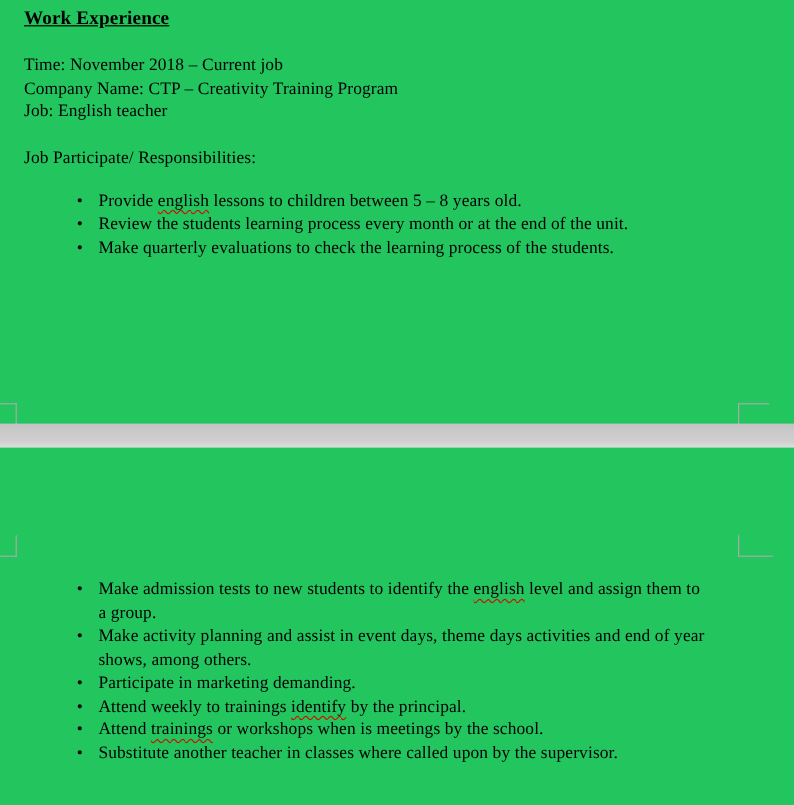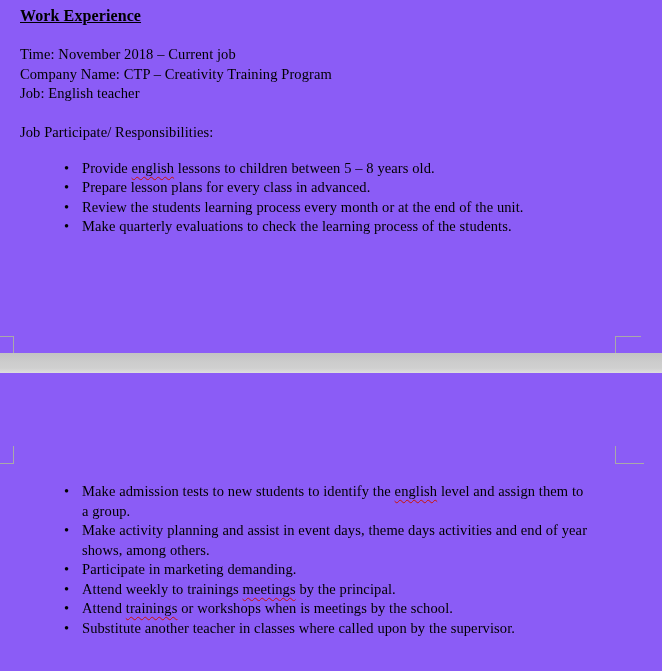--- a/index.html
+++ b/index.html
@@ -6,21 +6,21 @@
     margin: 0; padding: 0;
     width: 662px; height: 671px;
     background: #ffffff;
     overflow: hidden;
     font-family: "Liberation Serif", "DejaVu Serif", serif;
     color: #000000;
   }
   #canvas {
     position: relative;
     width: 662px; height: 671px;
-    background: #8b5cf6;
+    background: #22c55e;
   }
   
   .page-block {
     position: absolute;
     left: 20px; right: 30px;
     font-size: 14.5px;
     line-height: 19.5px;
     letter-spacing: 0.1px;
   }
   #page1-block { top: 6px; }
@@ -95,38 +95,37 @@
   <div id="page1-block" class="page-block">
     <div class="doc-heading">Work Experience</div>
     <div class="blank-line"></div>
     <div class="text-line">Time: November 2018 – Current job</div>
     <div class="text-line">Company Name: CTP – Creativity Training Program</div>
     <div class="text-line">Job: English teacher</div>
     <div class="blank-line"></div>
     <div class="text-line">Job Participate/ Responsibilities:</div>
     <ul class="bullet-list">
         <li><span>Provide </span><span class="misspelled">english</span><span> lessons to children between 5 – 8 years old.</span></li>
-        <li><span>Prepare lesson plans for every class in advanced.</span></li>
         <li><span>Review the students learning process every month or at the end of the unit.</span></li>
         <li><span>Make quarterly evaluations to check the learning process of the students.</span></li>
       </ul>
   </div>
 
   <div id="mark-p1-bottom-left" class="margin-mark"></div>
   <div id="mark-p1-bottom-right" class="margin-mark"></div>
 
   <div id="page-gap-band"></div>
 
   <div id="mark-p2-top-left" class="margin-mark"></div>
   <div id="mark-p2-top-right" class="margin-mark"></div>
 
   <div id="page2-block" class="page-block">
     <ul class="bullet-list">
         <li><span>Make admission tests to new students to identify the </span><span class="misspelled">english</span><span> level and assign them to</span><br><span>a group.</span></li>
         <li><span>Make activity planning and assist in event days, theme days activities and end of year</span><br><span>shows, among others.</span></li>
         <li><span>Participate in marketing demanding.</span></li>
-        <li><span>Attend weekly to trainings </span><span class="misspelled">meetings</span><span> by the principal.</span></li>
+        <li><span>Attend weekly to trainings </span><span class="misspelled">identify</span><span> by the principal.</span></li>
         <li><span>Attend </span><span class="misspelled">trainings</span><span> or workshops when is meetings by the school.</span></li>
         <li><span>Substitute another teacher in classes where called upon by the supervisor.</span></li>
       </ul>
   </div>
 
 </div>
 
 </body></html>

